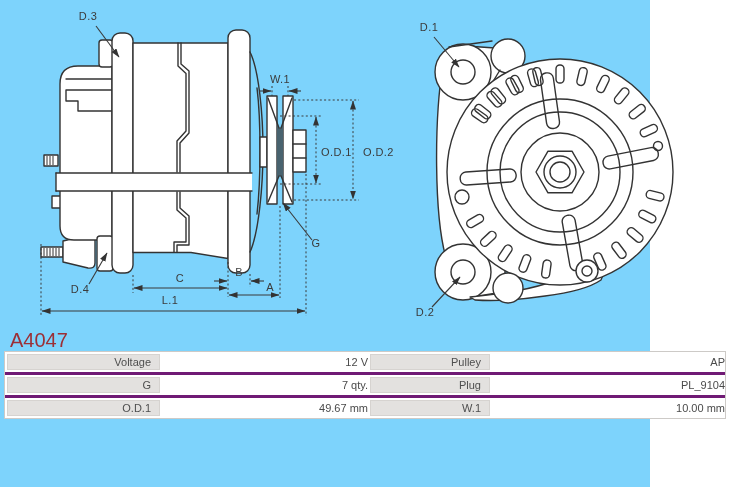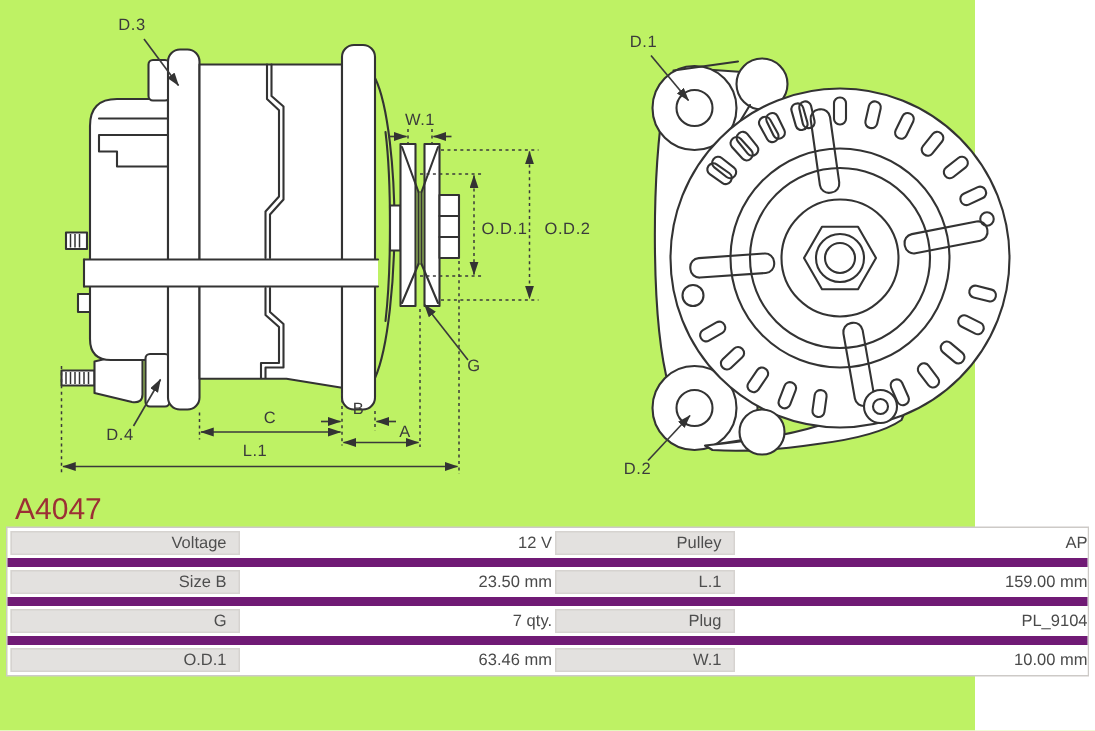--- a/index.html
+++ b/index.html
@@ -1,28 +1,28 @@
 <!DOCTYPE html>
 <html><head>
 <meta charset="utf-8">
 <style>
   html,body{margin:0;padding:0;background:#fff;}
   body{width:730px;height:487px;overflow:hidden;font-family:"Liberation Sans",sans-serif;}
-  .wrap{width:650px;height:487px;background:#bef264;}
+  .wrap{width:650px;height:487px;background:#7dd3fc;}
   svg{display:block;}
   .ln{fill:none;stroke:#333;stroke-width:1.4;stroke-linejoin:round;stroke-linecap:round;}
   .fw{fill:#fff;stroke:#333;stroke-width:1.4;stroke-linejoin:round;}
   .dot{fill:none;stroke:#3a3a3a;stroke-width:1;stroke-dasharray:2 2.3;}
   .dim{fill:none;stroke:#3a3a3a;stroke-width:1.1;}
   .hat{stroke:#333;stroke-width:1;}
   text.dl{font-family:"Liberation Sans",sans-serif;font-size:11px;fill:#3b3b3b;letter-spacing:.4px;}
   .pn{margin:1px 0 2px 10px;font-size:20px;font-weight:400;color:#9c2f35;height:18px;line-height:18px;}
   table.spec{margin-left:4px;width:720px;border-collapse:separate;border-spacing:0;
     border:1px solid #cdcac7;table-layout:fixed;}
-  table.spec td{height:20px;background:#fff;border-bottom:6px solid #701a75;
+  table.spec td{height:20px;background:#fff;border-bottom:3px solid #701a75;
     font-size:11px;color:#4a4a4a;text-align:right;vertical-align:middle;padding:0;}
   table.spec tr:last-child td{border-bottom:none;}
   td.val{padding:0 10px 0 0;}
   td.lblc .lab{background:#e3e1df;border:1px solid #d6d3d0;margin:2px;height:14px;
     line-height:14px;text-align:right;padding:0 8px;font-size:11px;color:#4e4e4e;}
 </style>
 </head>
 <body>
 
 <div class="wrap">
@@ -230,43 +230,33 @@
             <div class="lab">Voltage</div>
           </td>
         <td class="val">12 V</td>
         <td class="lblc">
             <div class="lab">Pulley</div>
           </td>
         <td class="val">AP</td>
       </tr>
       <tr>
         <td class="lblc">
-            <div class="lab">Size B</div>
-          </td>
-        <td class="val">23.50 mm</td>
-        <td class="lblc">
-            <div class="lab">L.1</div>
-          </td>
-        <td class="val">159.00 mm</td>
-      </tr>
-      <tr>
-        <td class="lblc">
             <div class="lab">G</div>
           </td>
         <td class="val">7 qty.</td>
         <td class="lblc">
             <div class="lab">Plug</div>
           </td>
         <td class="val">PL_9104</td>
       </tr>
       <tr>
         <td class="lblc">
             <div class="lab">O.D.1</div>
           </td>
-        <td class="val">63.46 mm</td>
+        <td class="val">49.67 mm</td>
         <td class="lblc">
             <div class="lab">W.1</div>
           </td>
         <td class="val">10.00 mm</td>
       </tr>
     </tbody>
   </table>
 </div>
 
 </body></html>

